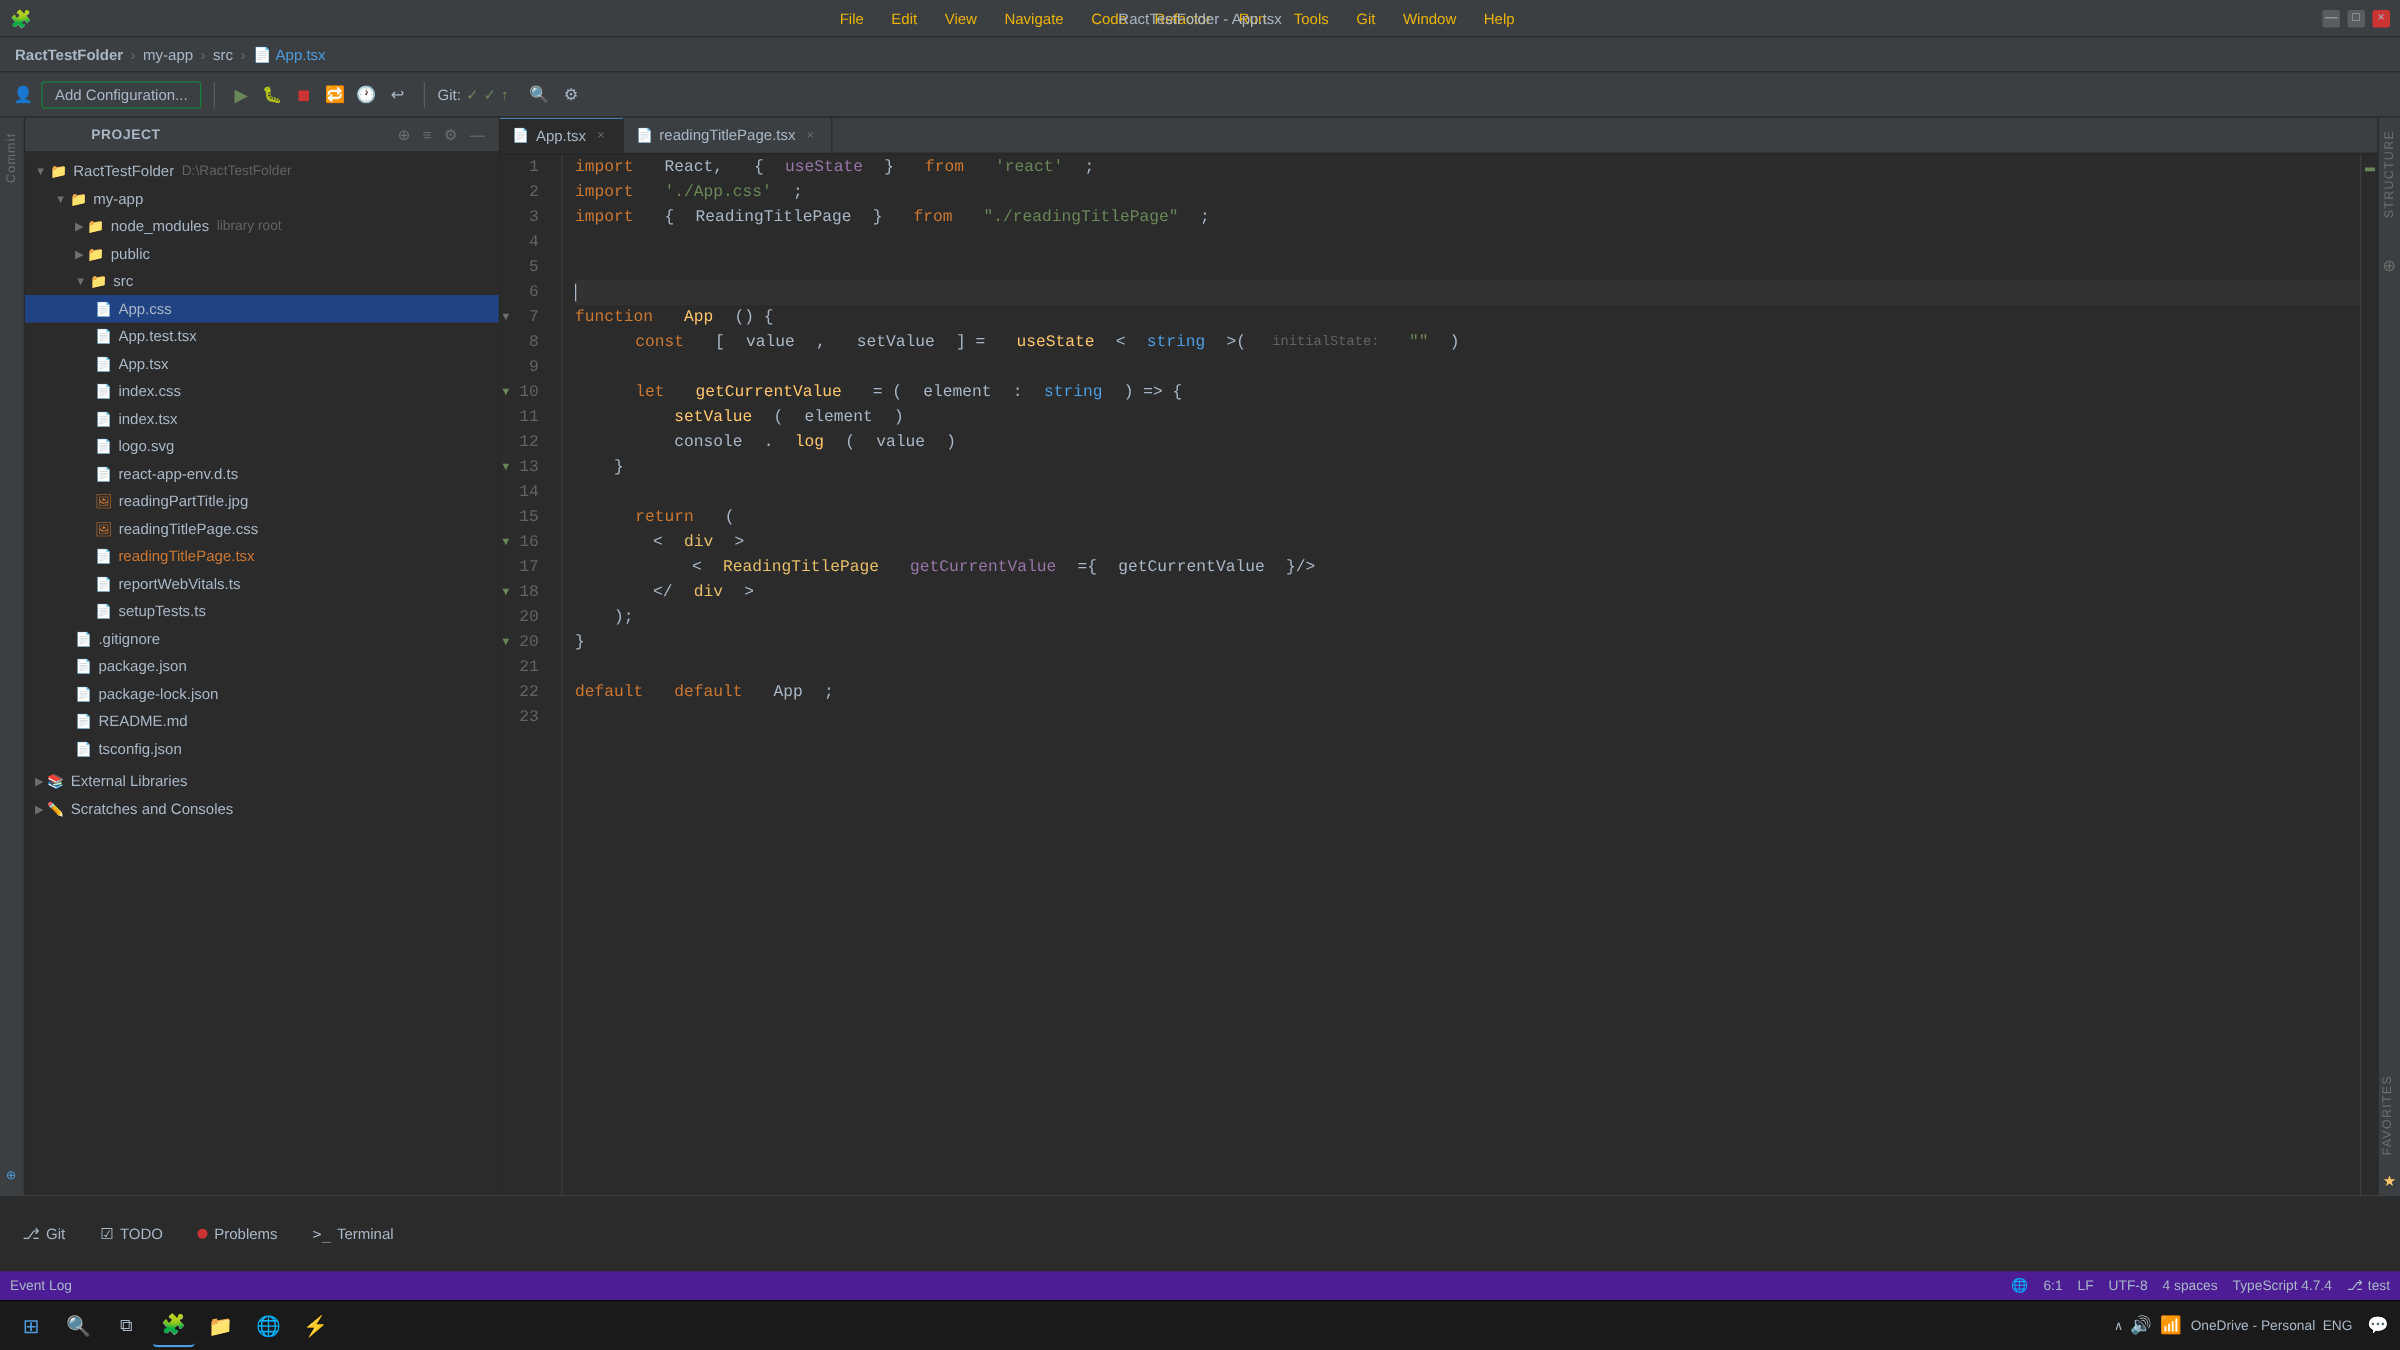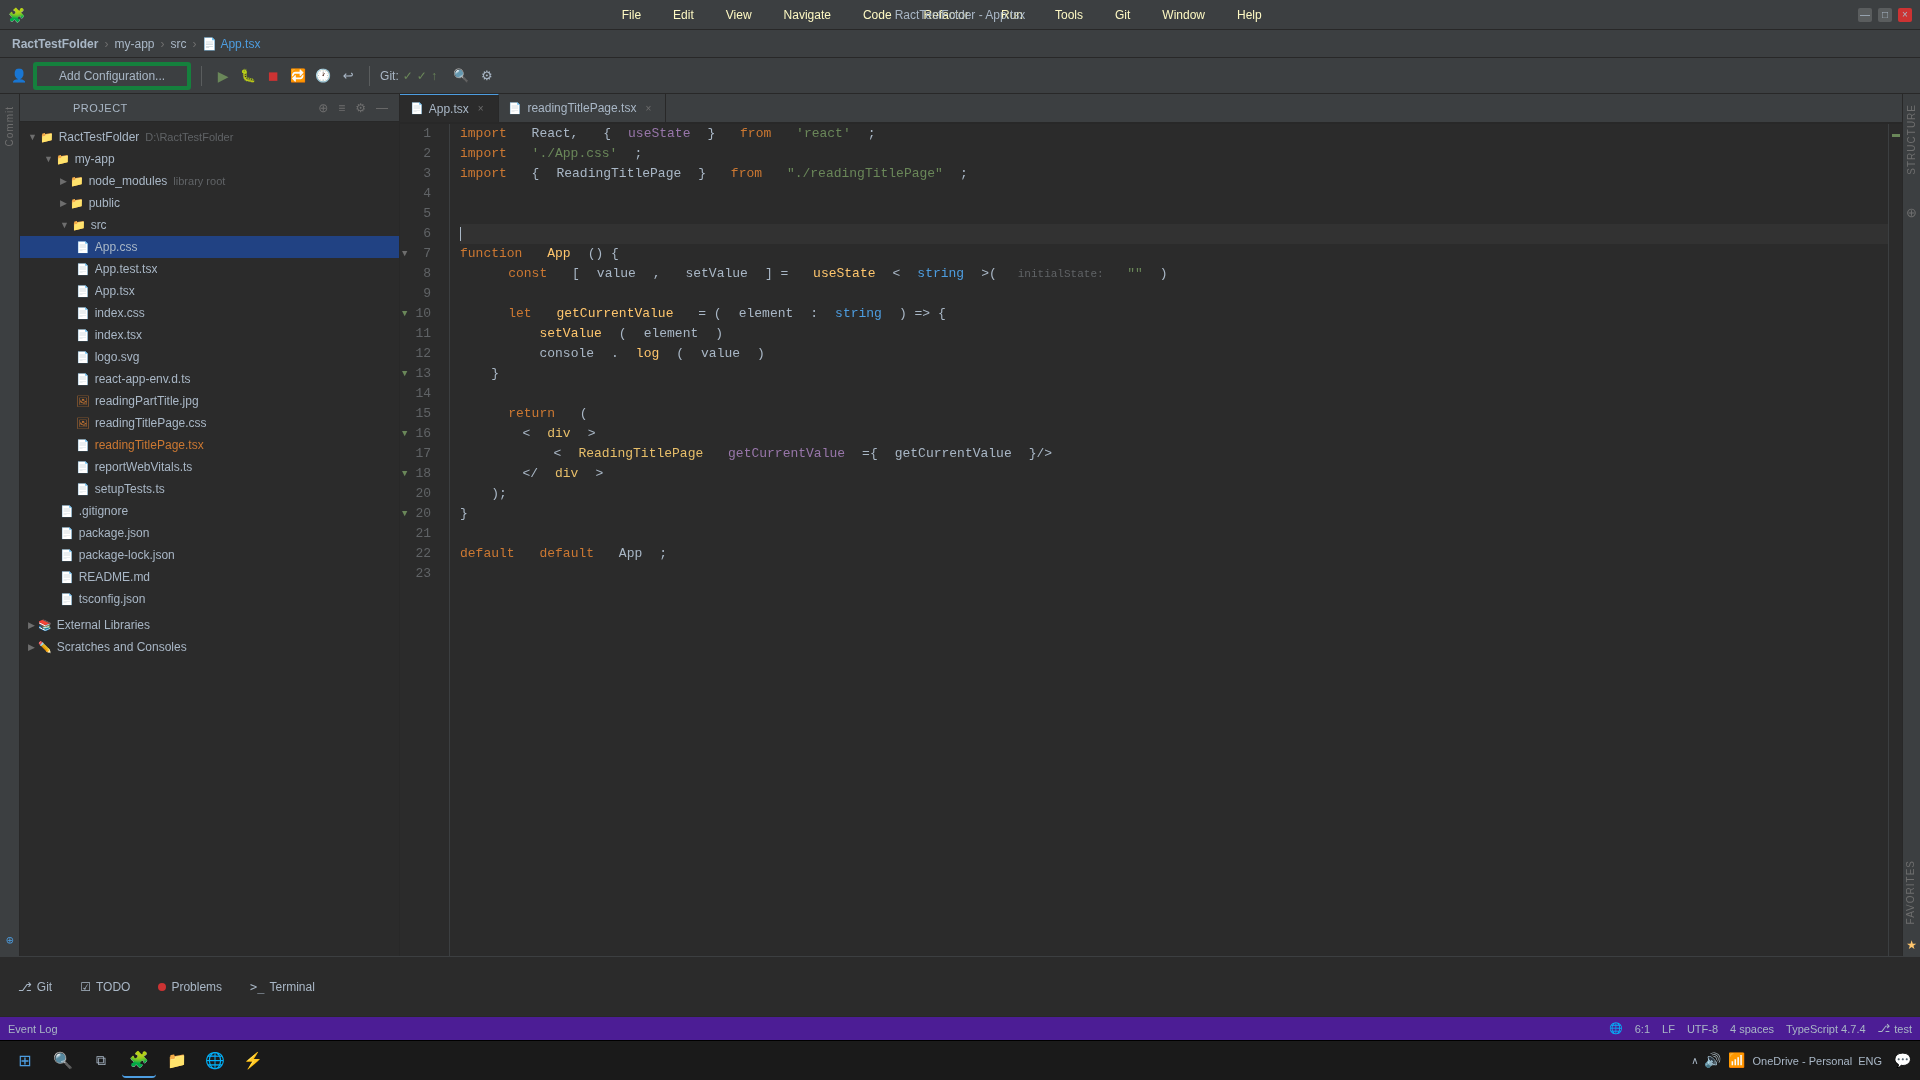--- a/index.html
+++ b/index.html
@@ -28,23 +28,23 @@
     }
     .title-bar-left {
       display: flex;
       align-items: center;
       gap: 12px;
       font-size: 12px;
       color: #a9b7c6;
     }
     .title-bar-menu {
       display: flex;
-      gap: 24px;
-      font-size: 12px;
-      color: #fef9c3;
+      gap: 14px;
+      font-size: 12px;
+      color: #eab308;
     }
     .title-bar-menu span {
       cursor: pointer;
       padding: 2px 4px;
     }
     .title-bar-title {
       font-size: 12px;
       color: #a9b7c6;
       position: absolute;
       left: 50%;
@@ -101,23 +101,23 @@
       border: none;
       color: #a9b7c6;
       cursor: pointer;
       display: flex; align-items: center; justify-content: center;
       font-size: 13px;
       border-radius: 3px;
     }
     .toolbar-separator { width: 1px; height: 20px; background: #5a5d5e; margin: 0 4px; }
     .add-config-btn {
       background: #3c3f41;
-      border: 4px solid #15803d;
-      color: #a9b7c6;
-      padding: 3px 22px;
+      border: 1px solid #15803d;
+      color: #a9b7c6;
+      padding: 3px 10px;
       font-size: 12px;
       cursor: pointer;
       border-radius: 3px;
     }
     .run-btn {
       color: #6a8759;
       font-size: 14px;
       cursor: pointer;
     }
     .git-status {
@@ -148,21 +148,21 @@
       height: 28px;
       background: #3c3f41;
       display: flex;
       align-items: center;
       justify-content: space-between;
       padding: 0 8px;
       border-bottom: 1px solid #282828;
     }
     .panel-header-title {
       font-size: 11px;
-      font-weight: normal;
+      font-weight: bold;
       color: #a9b7c6;
       text-transform: uppercase;
       letter-spacing: 0.5px;
       padding-left: 45px;
     }
     .panel-header-actions {
       display: flex;
       gap: 4px;
     }
     .panel-action-btn {

